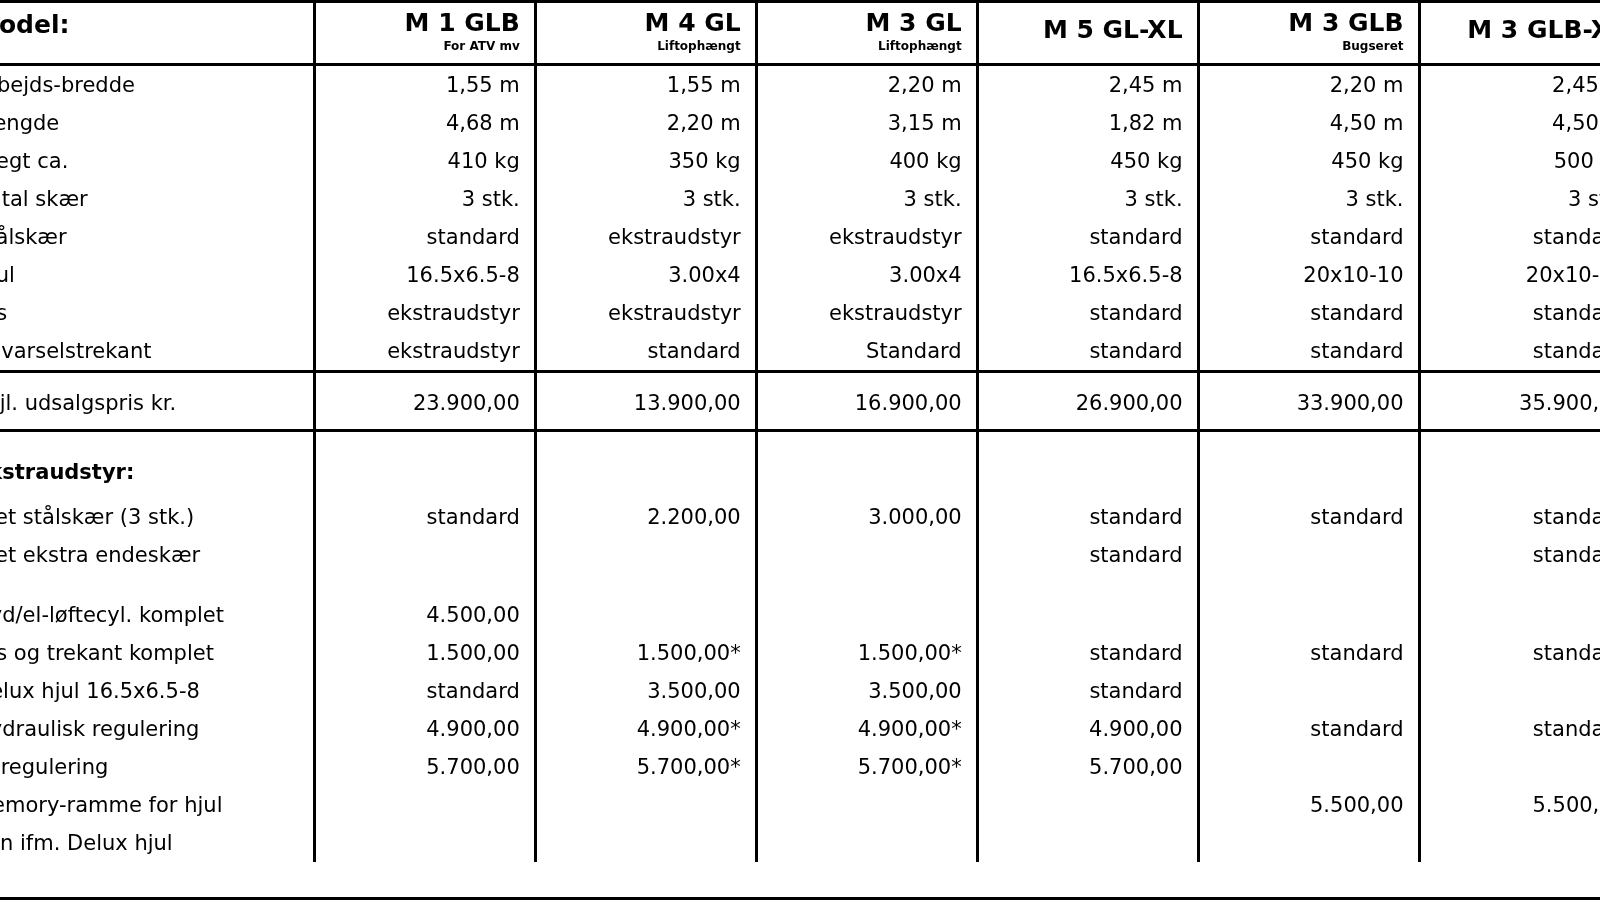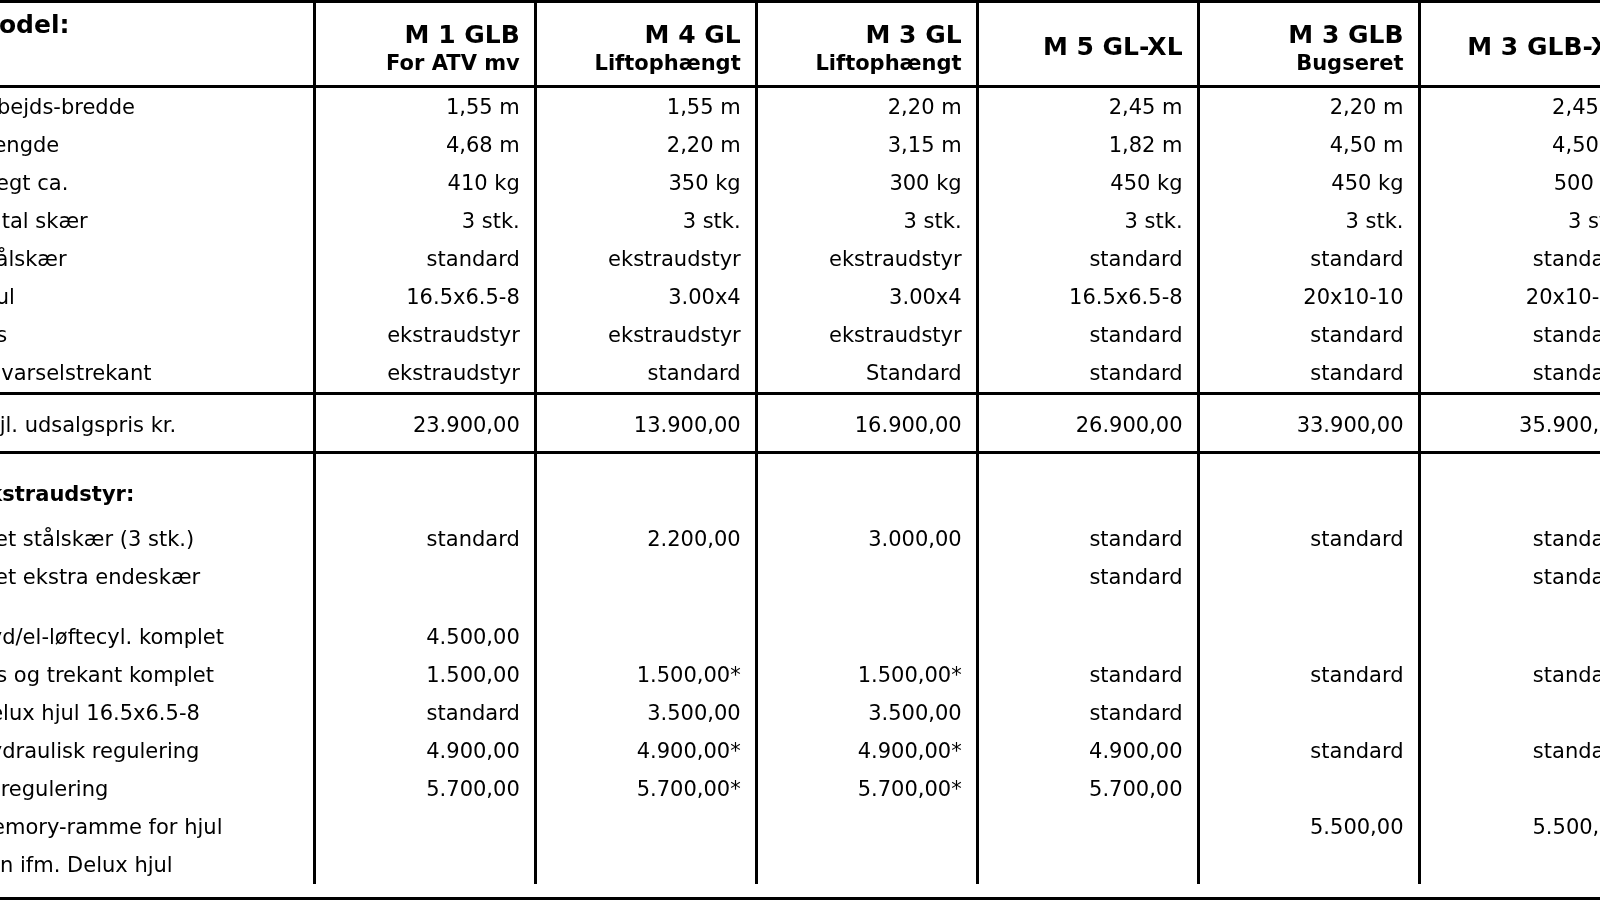--- a/index.html
+++ b/index.html
@@ -45,32 +45,32 @@
     text-align: right;
   }
   table.spec td.label, table.spec th.label {
     text-align: left;
   }
 
   
   tr.header th {
     font-weight: bold;
     font-size: 25px;
-    padding-top: 20px;
+    padding-top: 8px;
     padding-bottom: 10px;
     text-align: center;
   }
   tr.header th.label {
     text-align: left;
     vertical-align: top;
     padding-top: 10px;
   }
   tr.header th.val .sub {
     display: block;
-    font-size: 21px;
+    font-size: 12px;
     font-weight: bold;
     margin-top: 2px;
   }
   tr.header {
     border-bottom: 3px solid #000;
   }
   tr.header th { border-bottom: 3px solid #000; }
 
   tr.spec-row td { height: 38px; }
 
@@ -161,21 +161,21 @@
         <td class="val">2,20 m</td>
         <td class="val">3,15 m</td>
         <td class="val">1,82 m</td>
         <td class="val">4,50 m</td>
         <td class="val">4,50 m</td>
       </tr>
       <tr class="spec-row">
         <td class="label">Vægt ca.</td>
         <td class="val">410 kg</td>
         <td class="val">350 kg</td>
-        <td class="val">300 kg</td>
+        <td class="val">400 kg</td>
         <td class="val">450 kg</td>
         <td class="val">450 kg</td>
         <td class="val">500 kg</td>
       </tr>
       <tr class="spec-row">
         <td class="label">Antal skær</td>
         <td class="val">3 stk.</td>
         <td class="val">3 stk.</td>
         <td class="val">3 stk.</td>
         <td class="val">3 stk.</td>

